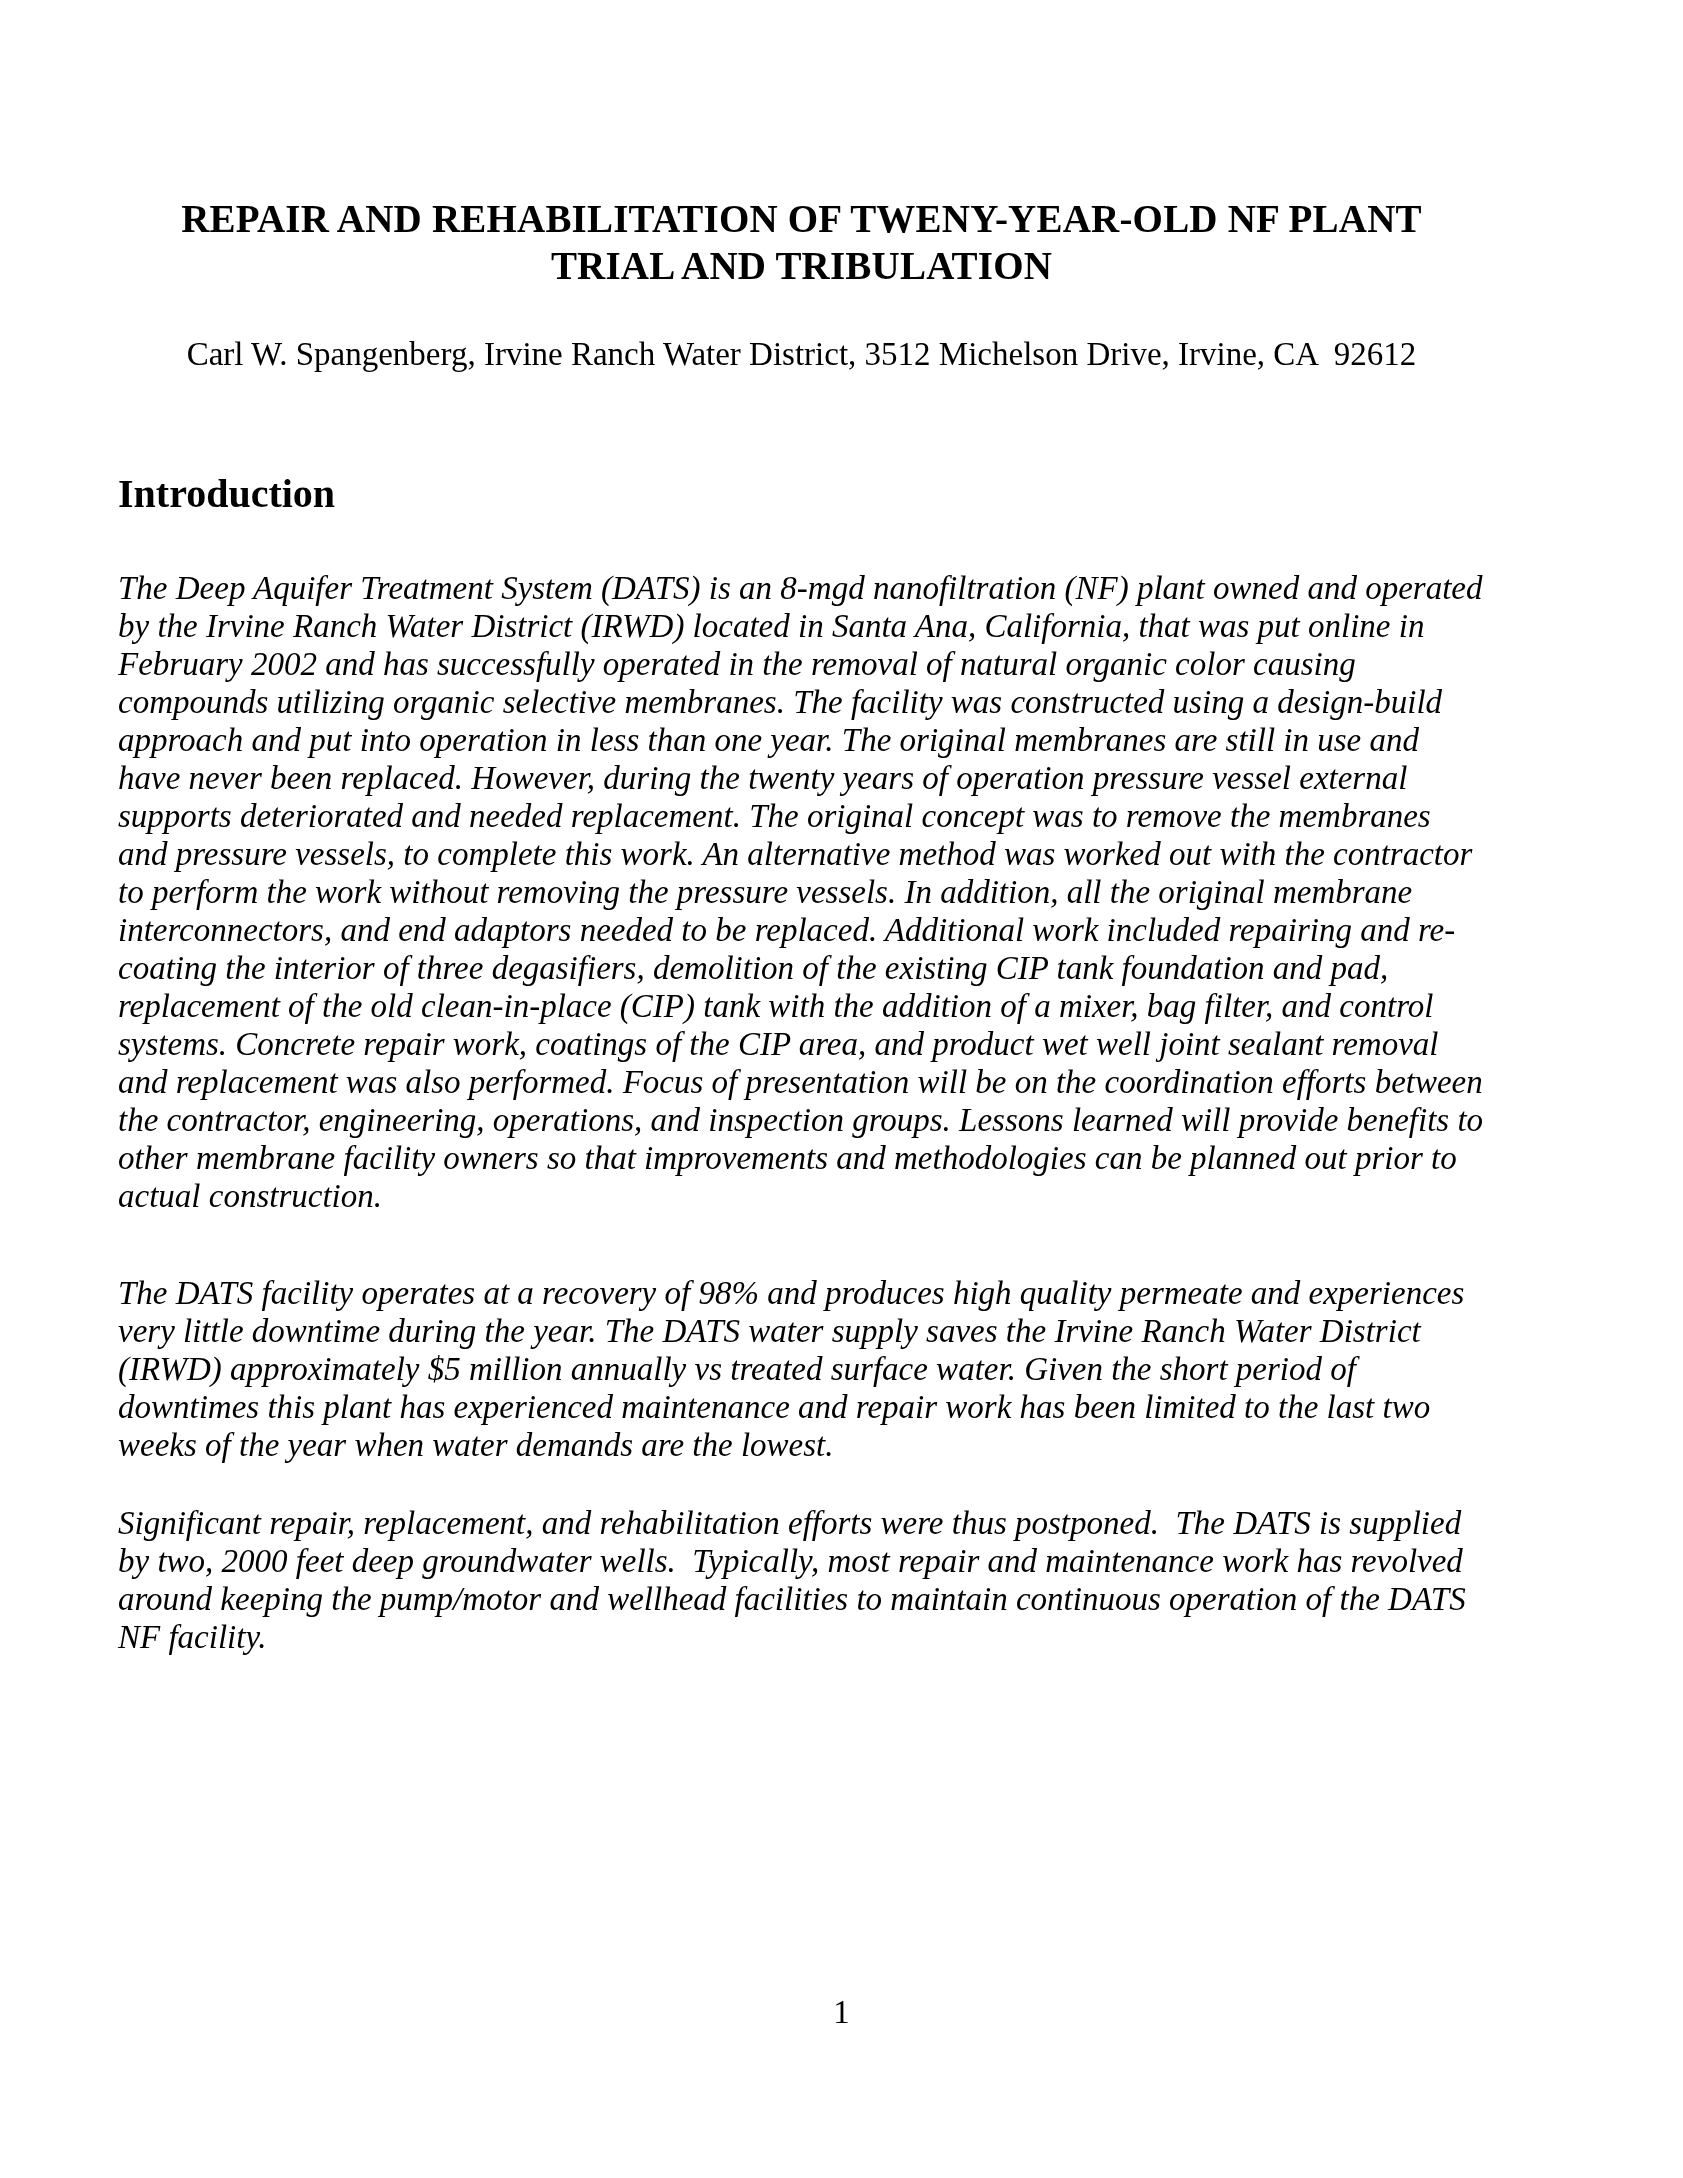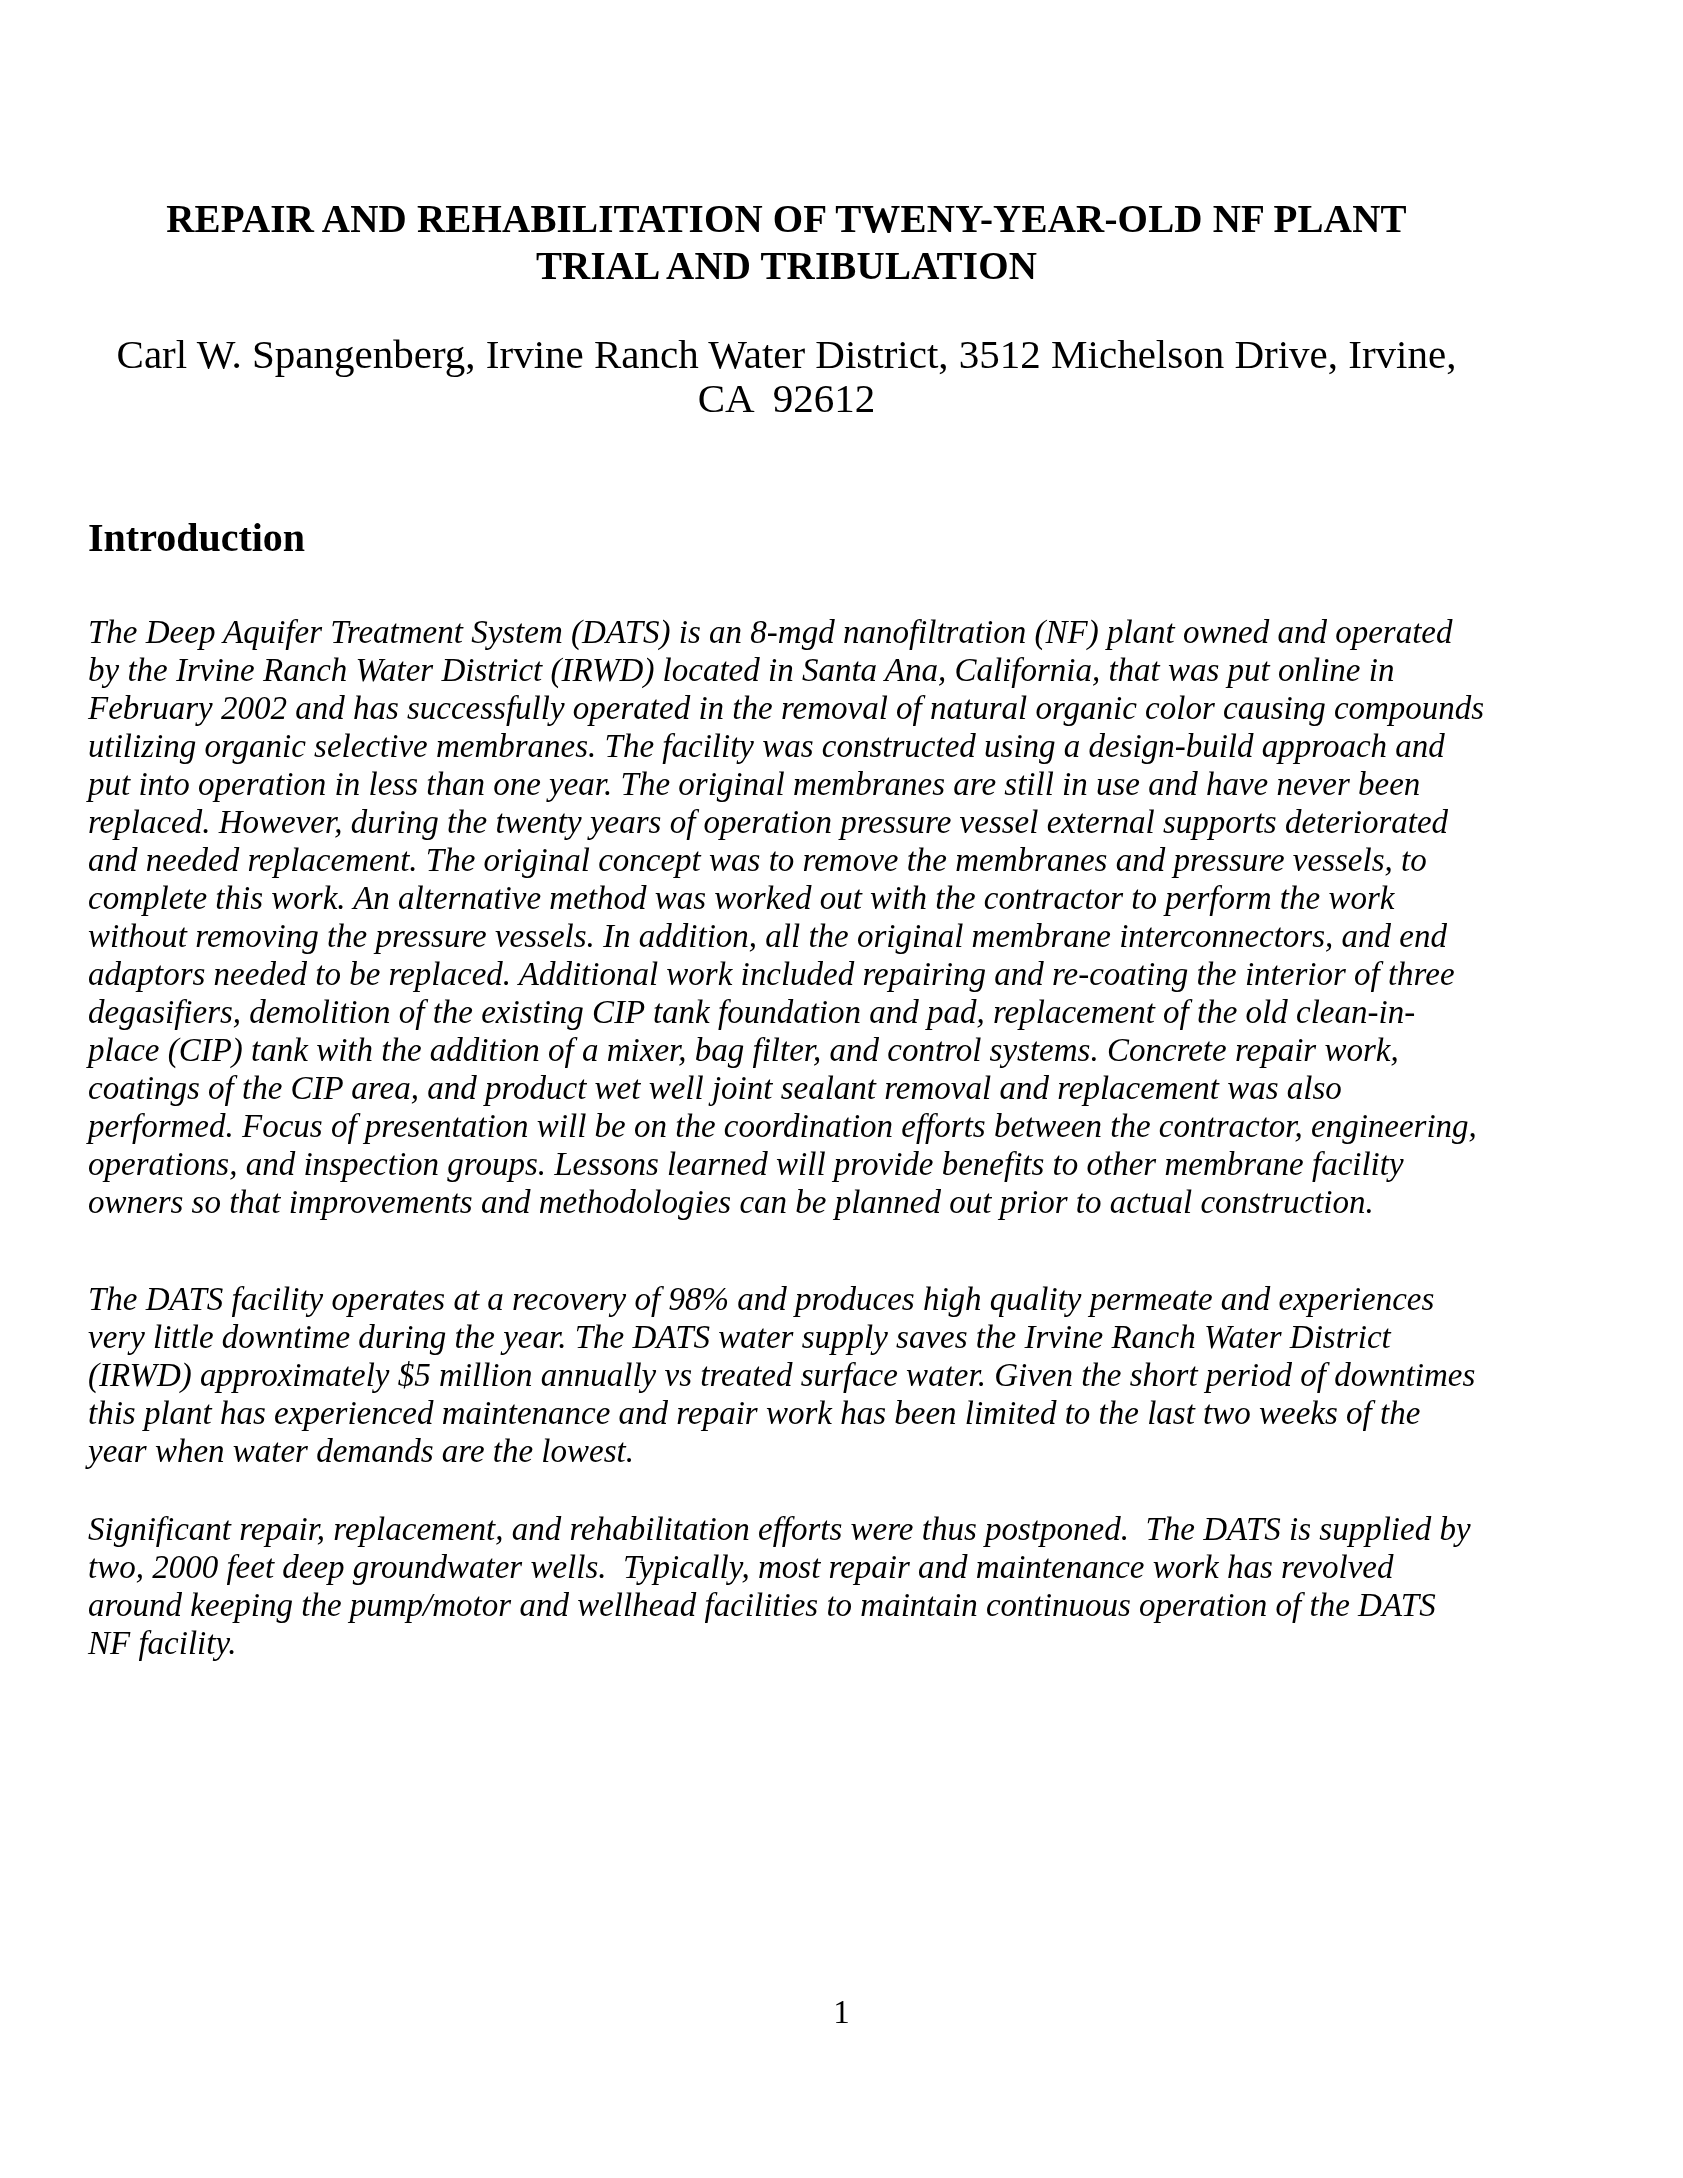--- a/index.html
+++ b/index.html
@@ -7,39 +7,39 @@
     padding: 0;
     background: #ffffff;
   }
   .page {
     position: relative;
     width: 1683px;
     height: 2178px;
     background: #ffffff;
     color: #000000;
     box-sizing: border-box;
-    padding: 195px 198px 0 88px;
+    padding: 195px 198px 0 118px;
     font-family: "Liberation Serif", "DejaVu Serif", serif;
     overflow: hidden;
   }
   .paper-title {
     margin: 0;
     font-size: 39px;
     line-height: 47px;
     font-weight: bold;
     text-align: center;
     letter-spacing: 0.2px;
   }
   .paper-title .tline {
     display: block;
     white-space: pre-wrap;
   }
   .author-block {
     margin-top: 43px;
-    font-size: 41px;
+    font-size: 33px;
     line-height: 44px;
     text-align: center;
   }
   .author-block div {
     white-space: pre-wrap;
   }
   section { margin: 0; }
   h2 {
     margin: 0;
     font-size: 40px;

